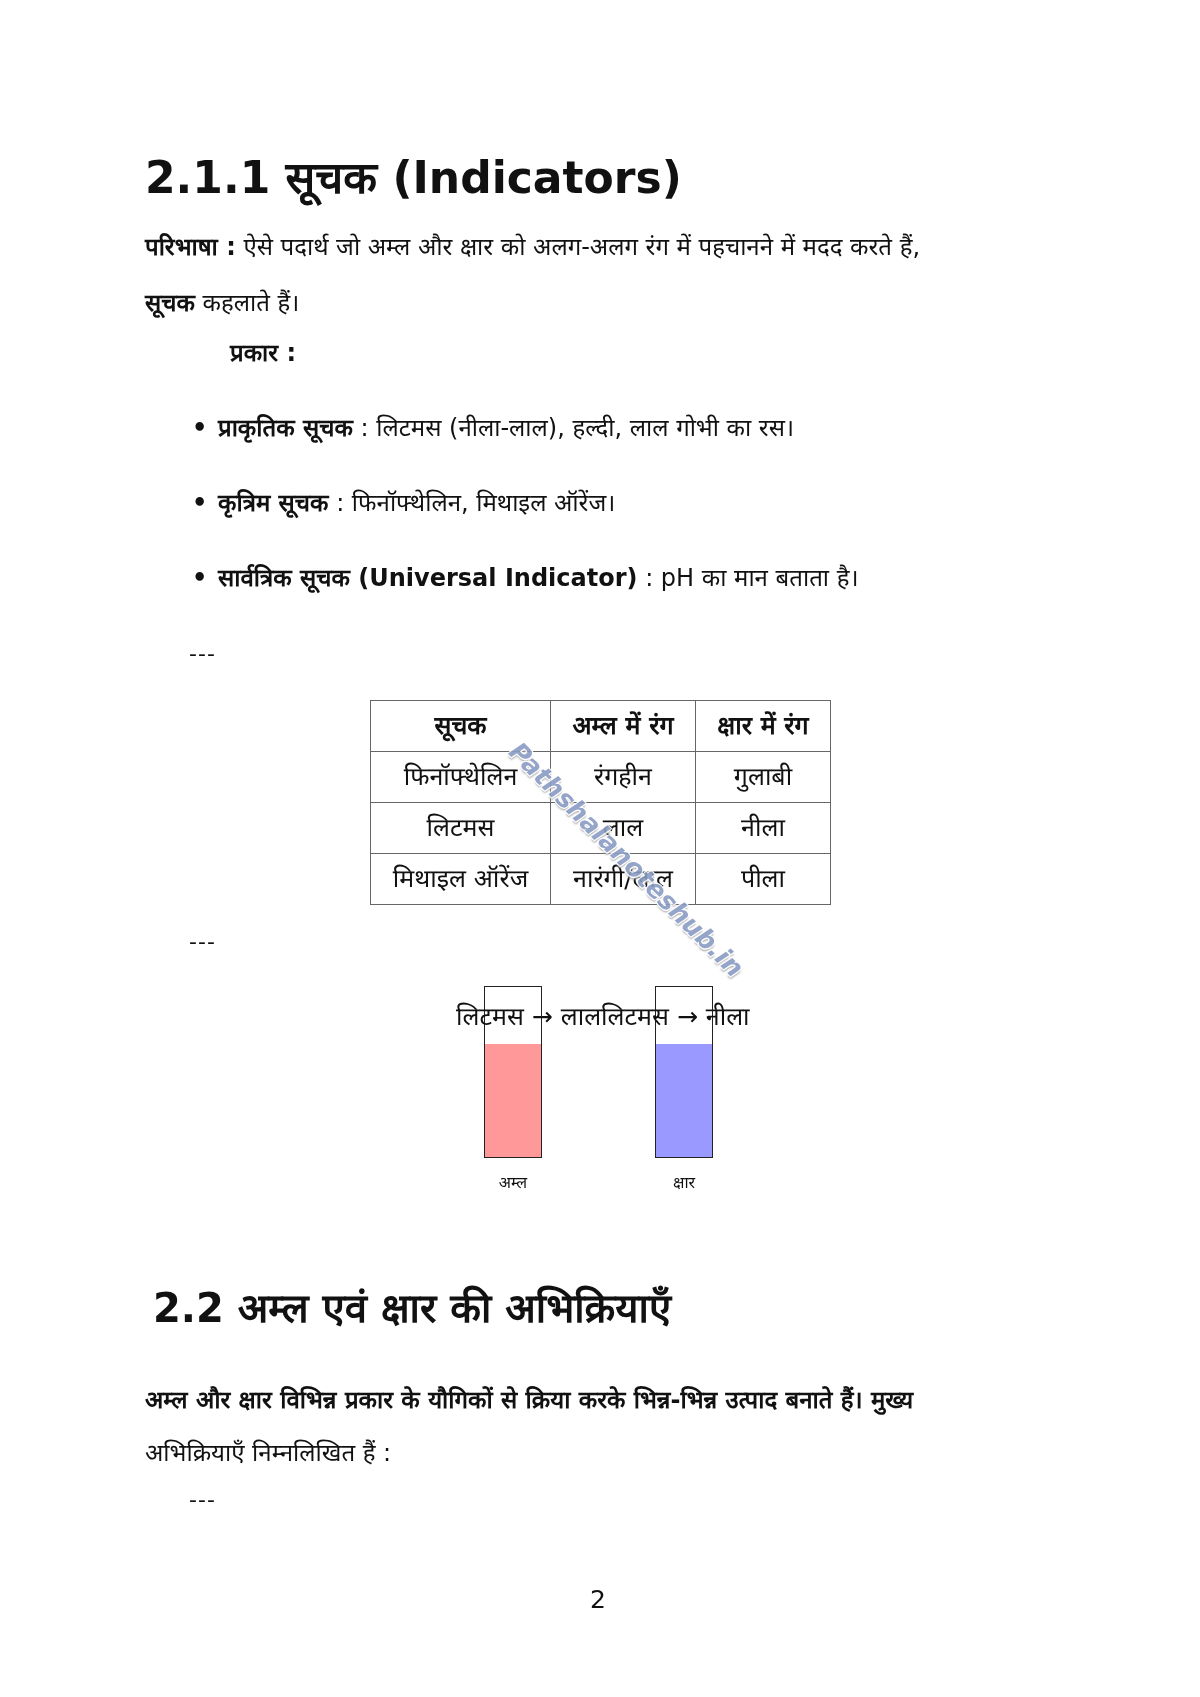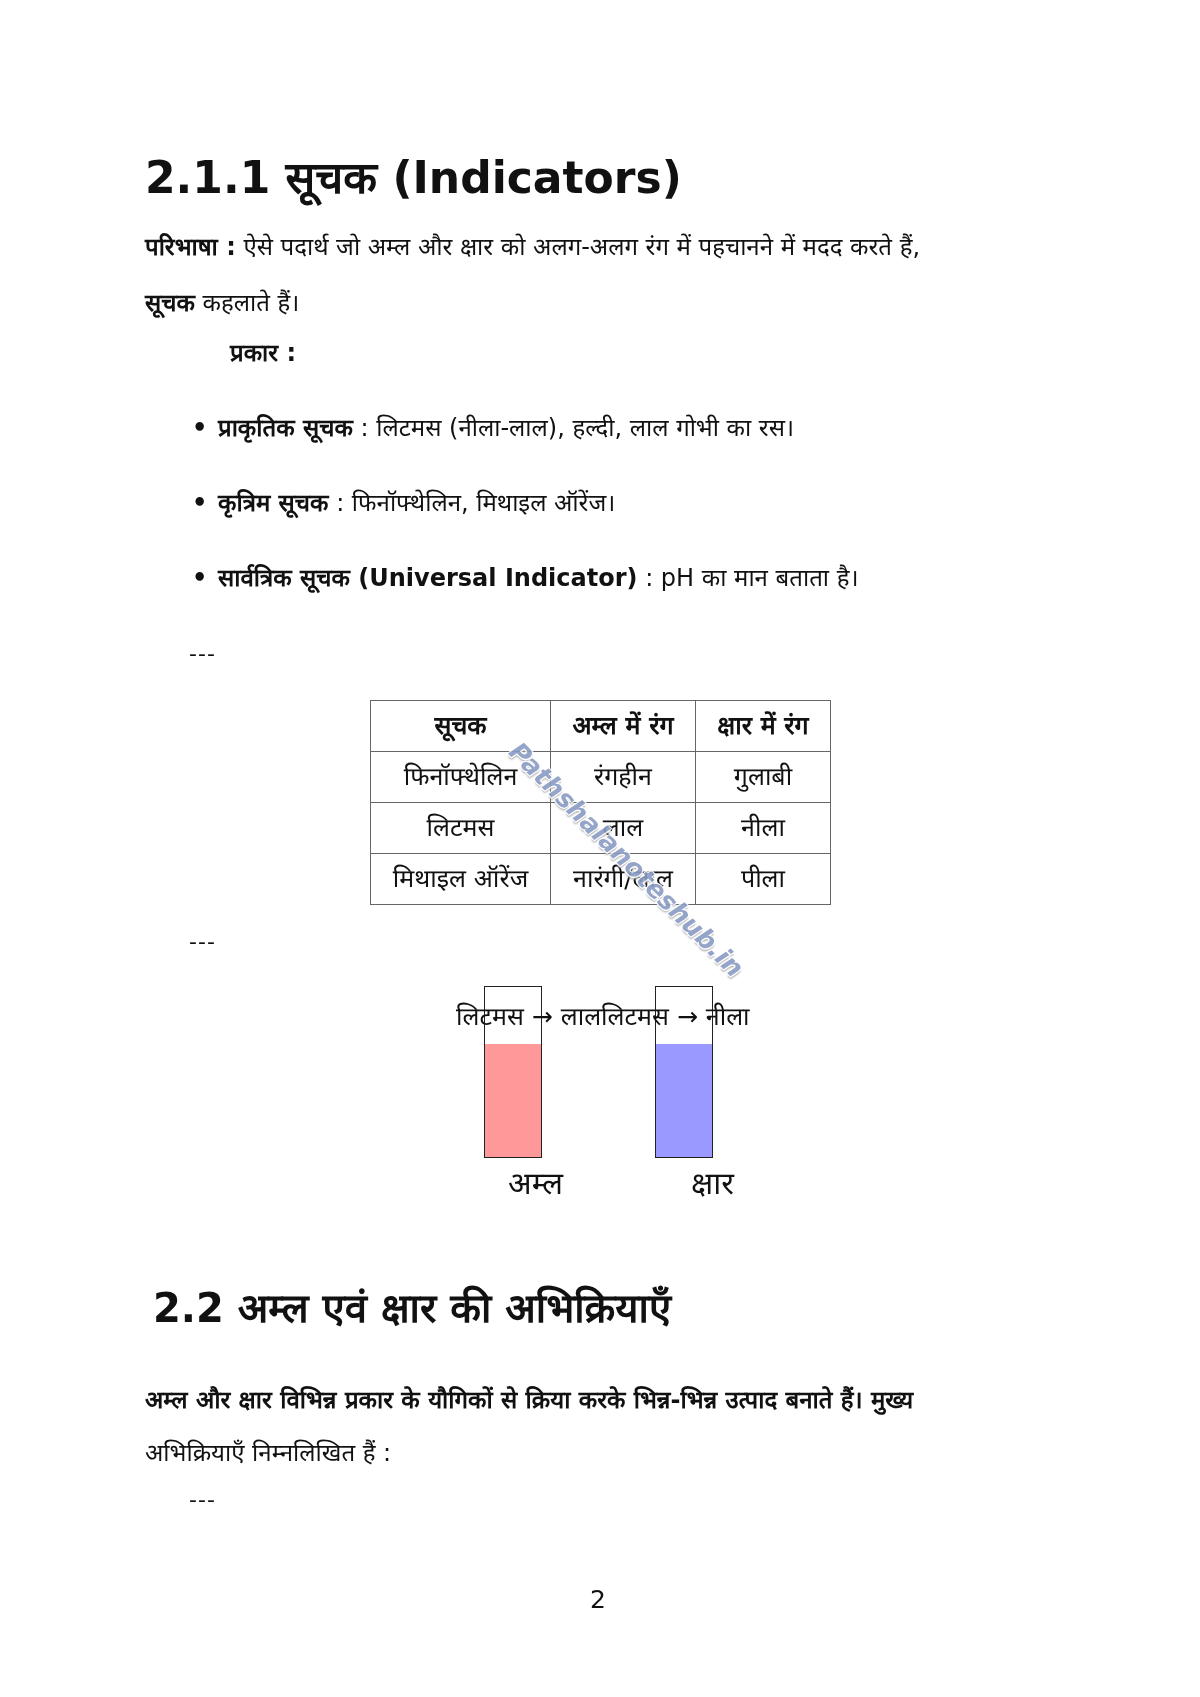--- a/index.html
+++ b/index.html
@@ -19,21 +19,21 @@
               text-align: center; line-height: 50px; white-space: nowrap; }
   table.ind th { font-weight: bold; }
   table.ind col.c1 { width: 180px; } table.ind col.c2 { width: 145px; } table.ind col.c3 { width: 135px; }
   .watermark { left: 470px; top: 838px; font-size: 26px; font-weight: bold; font-style: italic;
                color: #8a9cc4; transform: rotate(45deg); transform-origin: center;
                text-shadow: -1px -1px 0 #fff, 1px 1px 0 #fff, 1px -1px 0 #fff, -1px 1px 0 #fff, 2px 2px 2px #aaa;
                opacity: 0.9; width: 300px; text-align: center; }
   .tube { position: absolute; border: 1.5px solid #222; box-sizing: border-box; }
   .fill { position: absolute; left: 0; right: 0; bottom: 0; }
   .diag-text { left: 428px; top: 1002px; font-size: 25px; line-height: 30px; margin-left: 28px; }
-  .tube-label { font-size: 31px; line-height: 30px; text-align: right; width: 100px; }
+  .tube-label { font-size: 16px; line-height: 30px; text-align: center; width: 100px; }
   .h2 { left: 145px; top: 1284px; font-size: 40px; font-weight: bold; line-height: 48px; margin-left: 8px; }
   .pageno { left: 590px; top: 1585px; font-size: 25px; line-height: 30px; }
 </style>
 </head>
 <body>
 
 <div class="abs h3">2.1.1 सूचक (Indicators)</div>
 
 <div class="abs para" style="top:232px;">
   <span class="b">परिभाषा :</span><span> ऐसे पदार्थ जो अम्ल और क्षार को अलग-अलग रंग में पहचानने में मदद करते हैं,</span>

